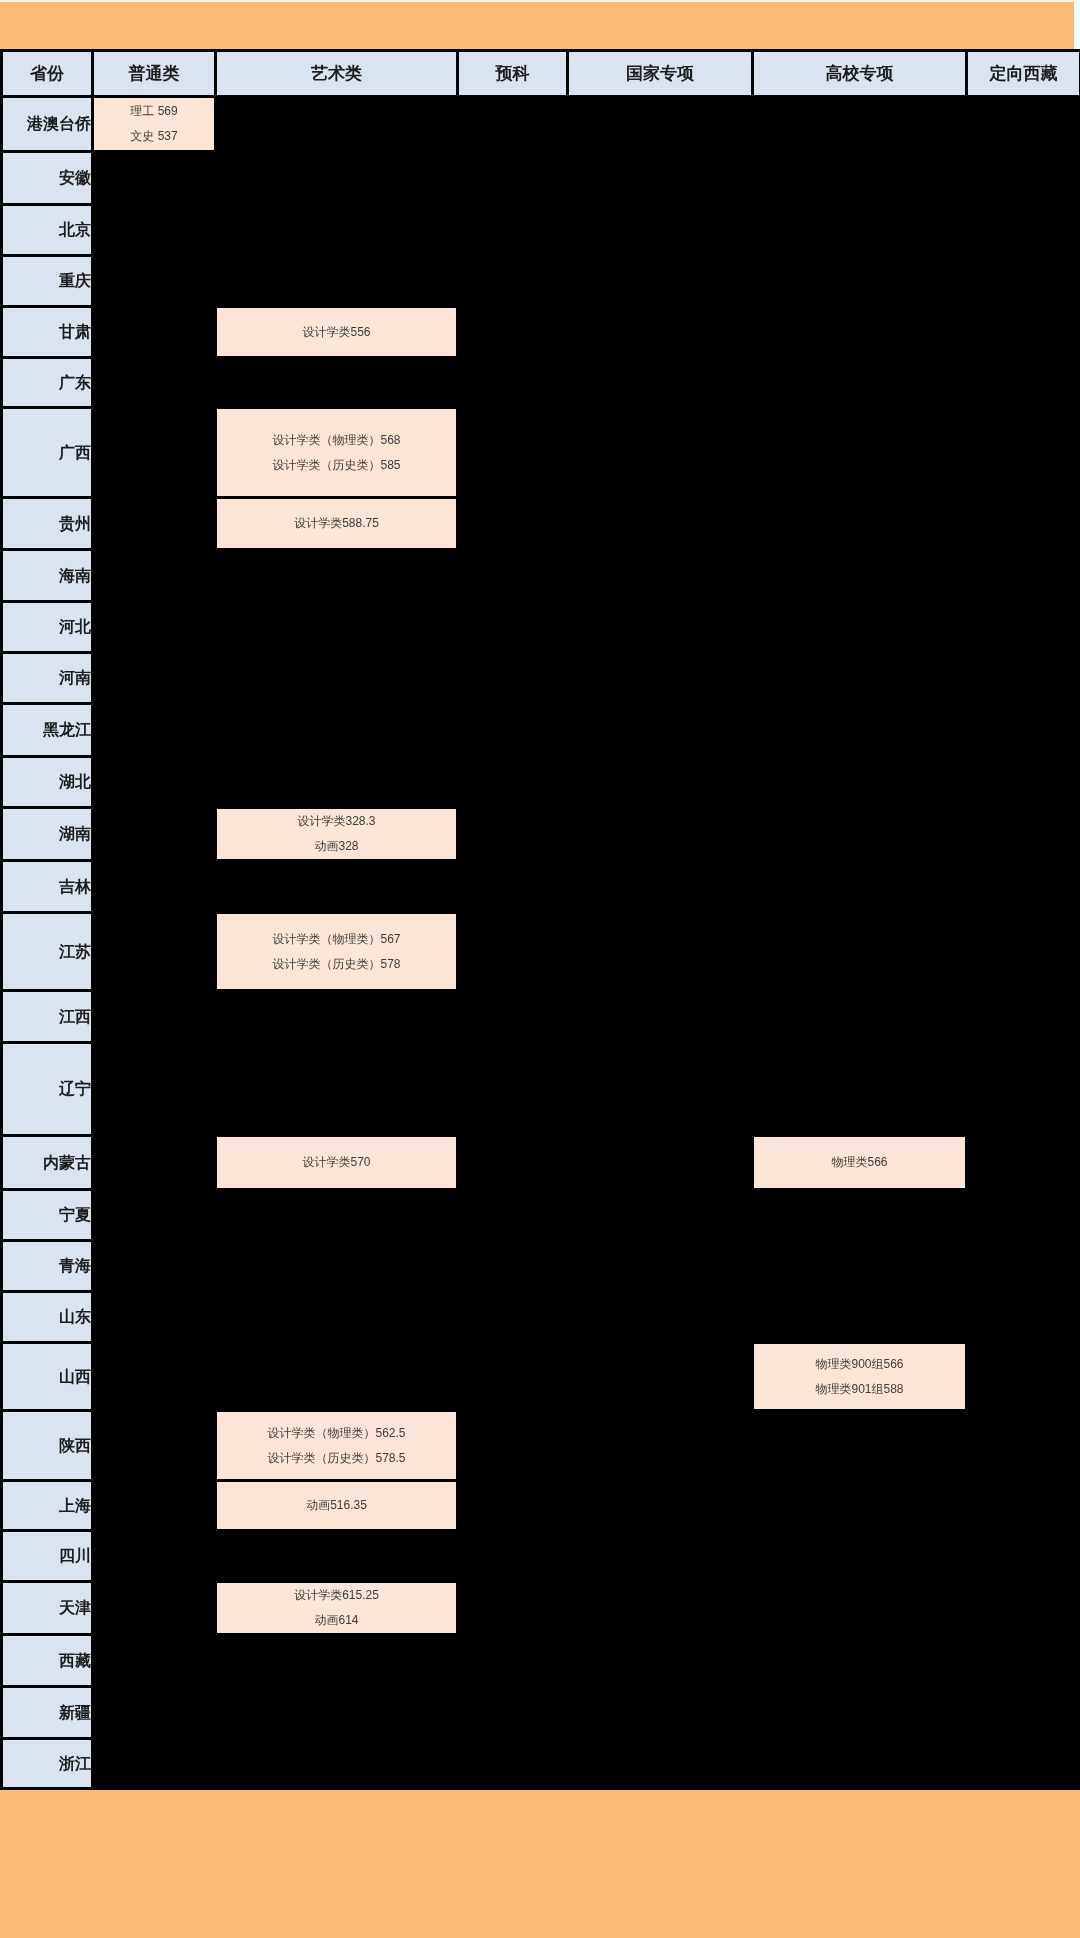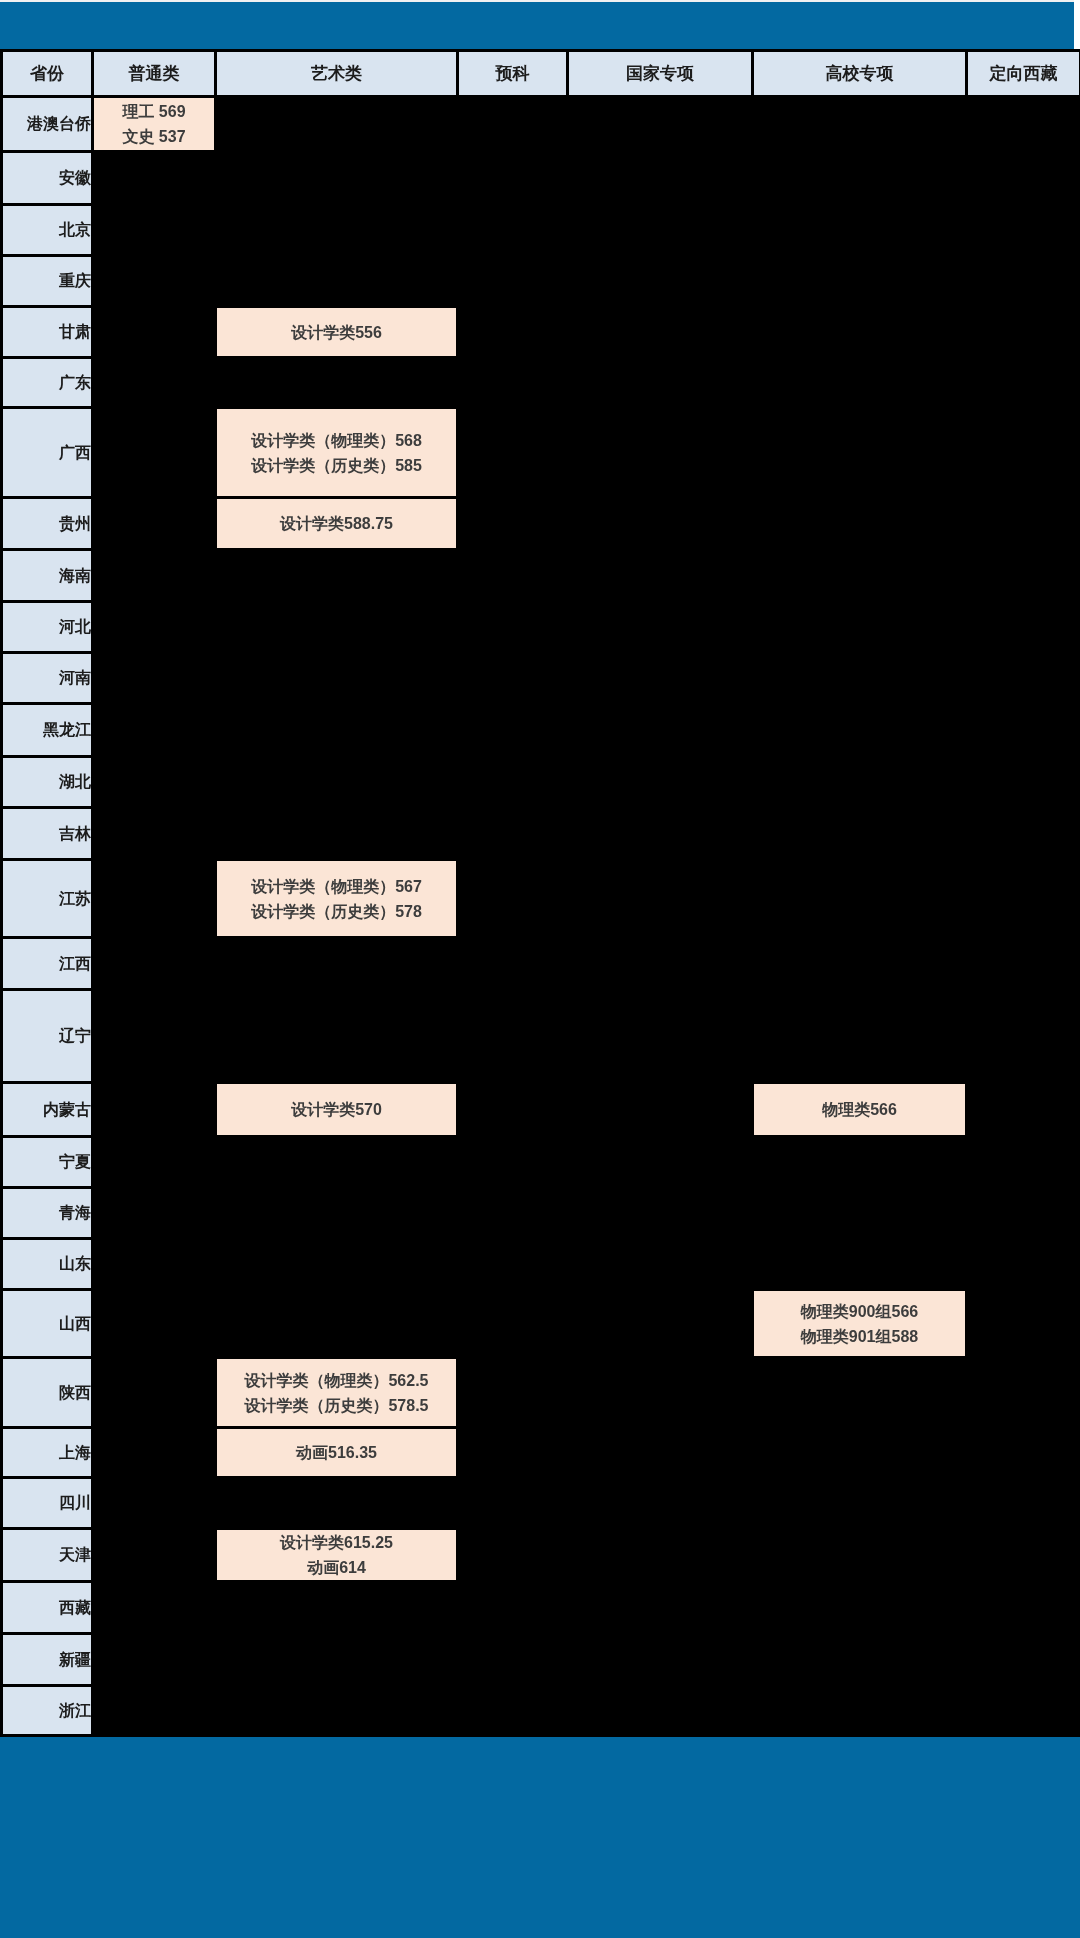--- a/index.html
+++ b/index.html
@@ -1,17 +1,17 @@
 <!DOCTYPE html>
 <html style="--header-bg: #D9E4F0; --score-bg: #FBE5D6; --border: #000000; --header-text: #1C1C1C; --score-text: #3D3D3D; --page-edge: #F1F1F1; --page-corner: #FFFFFF;"><head>
 <meta charset="utf-8">
 <style>
   html,body{margin:0;padding:0;background:#000;}
   .screen{
-    position:relative;width:1080px;height:1938px;background:#0369a1;overflow:hidden;
+    position:relative;width:1080px;height:1938px;background:#fdba74;overflow:hidden;
     font-family:"Liberation Sans",sans-serif;
   }
   .top-edge{position:absolute;top:0;left:0;width:1080px;height:2px;background:var(--page-edge,#F1F1F1);}
   .corner-notch{position:absolute;top:0;right:0;width:6px;height:49px;background:var(--page-corner,#FFFFFF);}
   table.scores{
     position:absolute;top:49px;left:0;width:1079px;
     border-collapse:collapse;table-layout:fixed;
   }
   .scores th,.scores td{
     border:3px solid var(--border,#000000);
@@ -23,21 +23,21 @@
     font-size:17px;font-weight:700;height:43px;
   }
   td.prov{
     background:var(--header-bg,#D9E4F0);
     color:var(--header-text,#1C1C1C);
     font-size:16px;font-weight:700;line-height:22px;text-align:right;
   }
   td.score{
     background:var(--score-bg,#FBE5D6);
     color:var(--score-text,#3D3D3D);
-    font-size:16px;font-weight:700;
+    font-size:12px;font-weight:400;
     white-space:pre-line;line-height:25px;
   }
   td.blank{background:#000;}
 </style>
 </head>
 <body>
 
 <div class="screen">
   <div class="top-edge"></div>
   <div class="corner-notch"></div>
@@ -177,20 +177,30 @@
         <tr style="height: 51px;">
           <td class="prov">湖北</td>
           <td class="blank"></td>
           <td class="blank"></td>
           <td class="blank"></td>
           <td class="blank"></td>
           <td class="blank"></td>
           <td class="blank"></td>
         </tr>
         <tr style="height: 52px;">
+          <td class="prov">湖南</td>
+          <td class="blank"></td>
+          <td class="score">设计学类328.3
+动画328</td>
+          <td class="blank"></td>
+          <td class="blank"></td>
+          <td class="blank"></td>
+          <td class="blank"></td>
+        </tr>
+        <tr style="height: 52px;">
           <td class="prov">吉林</td>
           <td class="blank"></td>
           <td class="blank"></td>
           <td class="blank"></td>
           <td class="blank"></td>
           <td class="blank"></td>
           <td class="blank"></td>
         </tr>
         <tr style="height: 78px;">
           <td class="prov">江苏</td>

